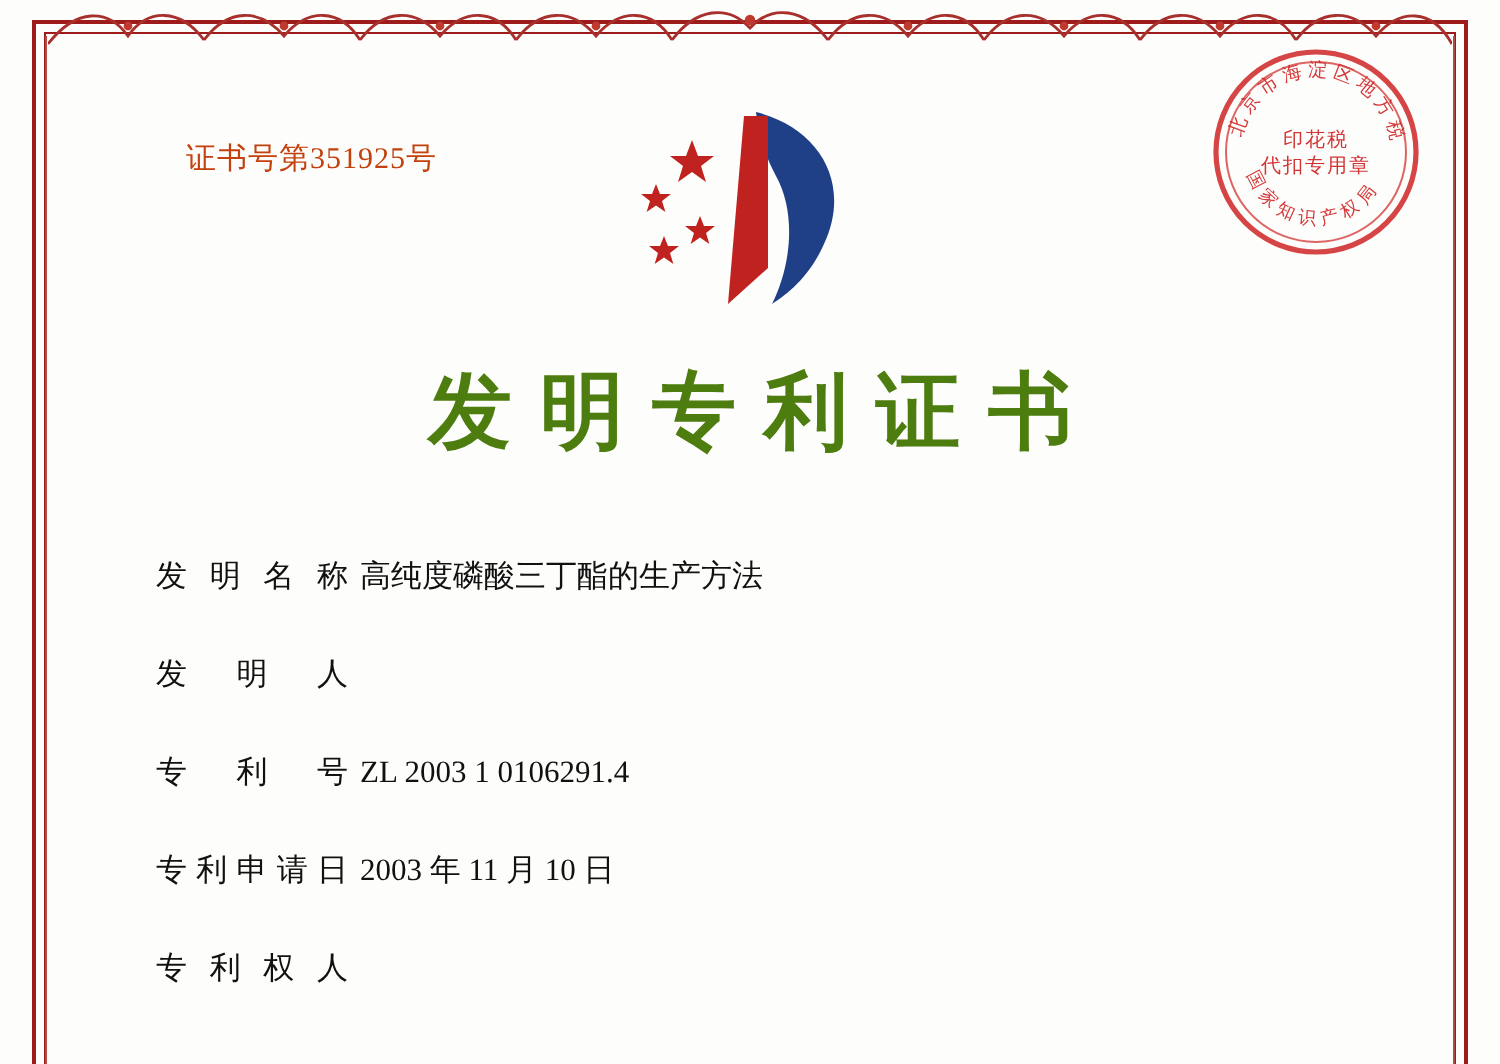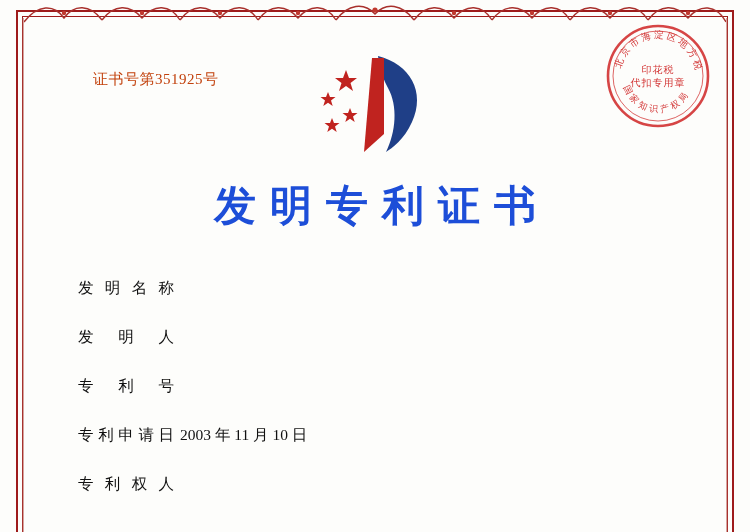--- a/index.html
+++ b/index.html
@@ -101,21 +101,21 @@
     position: absolute;
     left: 0;
     right: 0;
     top: 178px;
     text-align: center;
     font-size: 42px;
     font-weight: bold;
     letter-spacing: 14px;
     text-indent: 14px;
     font-family: "DejaVu Serif", "Liberation Serif", serif;
-    color: #1d4ed8;
+    color: #4d7c0f;
   }
 
   
   .fields {
     position: absolute;
     left: 78px;
     top: 278px;
     width: 600px;
   }
   .field-row {
@@ -232,36 +232,38 @@
 
   <div class="fields">
 
     <div class="field-row">
       <div class="field-label">
         <span>发</span>
         <span>明</span>
         <span>名</span>
         <span>称</span>
       </div>
+      <div class="field-value">高纯度磷酸三丁酯的生产方法</div>
     </div>
 
     <div class="field-row">
       <div class="field-label">
         <span>发</span>
         <span>明</span>
         <span>人</span>
       </div>
     </div>
 
     <div class="field-row">
       <div class="field-label">
         <span>专</span>
         <span>利</span>
         <span>号</span>
       </div>
+      <div class="field-value">ZL 2003 1 0106291.4</div>
     </div>
 
     <div class="field-row">
       <div class="field-label">
         <span>专</span>
         <span>利</span>
         <span>申</span>
         <span>请</span>
         <span>日</span>
       </div>

